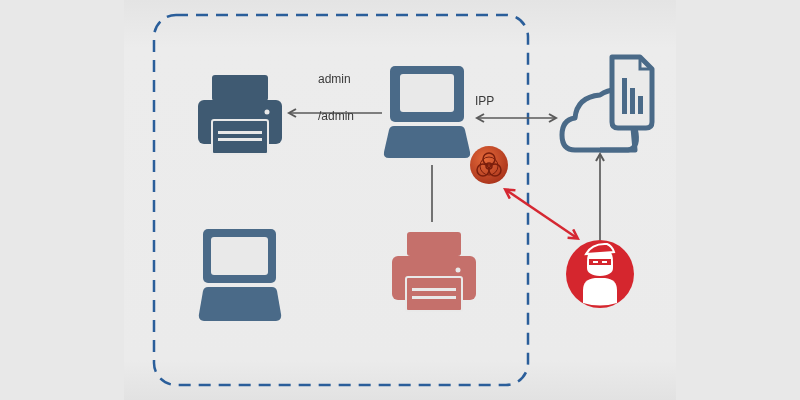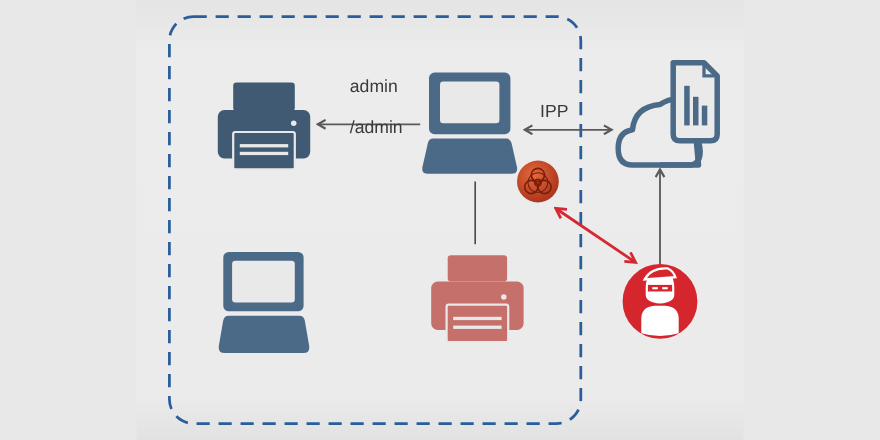--- a/index.html
+++ b/index.html
@@ -1,20 +1,20 @@
 <!DOCTYPE html>
 <html><head>
 <meta charset="utf-8">
 <style>
   html, body { margin:0; padding:0; }
   body { width:800px; height:400px; background:#e9e9e9; position:relative; overflow:hidden; font-family:"Liberation Sans", sans-serif; }
   .side { position:absolute; top:0; height:400px; background:#e8e8e8; }
   .slide { position:absolute; left:124px; top:0; width:552px; height:400px; background:linear-gradient(#e4e4e4, #ececec 12%, #ebebeb 90%, #e2e2e2); }
   svg { position:absolute; left:0; top:0; }
-  .lbl { position:absolute; font-size:16px; color:#3a3a3a; line-height:19px; }
+  .lbl { position:absolute; font-size:12px; color:#3a3a3a; line-height:19px; }
 </style>
 </head>
 <body>
 
 <div class="side" style="left:0;width:124px;"></div>
 <div class="side" style="left:676px;width:124px;"></div>
 <div class="slide"></div>
 
 <svg width="800" height="400" viewBox="0 0 800 400">
   <defs>
@@ -99,13 +99,13 @@
     <rect x="392" y="256" width="84" height="44" rx="6" fill="#c5706b"></rect>
     <rect x="406" y="277" width="56" height="34" rx="2" fill="#c5706b" stroke="#e9e9e9" stroke-width="2"></rect>
     <rect x="412" y="288" width="44" height="3" fill="#e9e9e9"></rect>
     <rect x="412" y="296" width="44" height="3" fill="#e9e9e9"></rect>
     <circle cx="458" cy="270" r="2.5" fill="#e9e9e9"></circle>
   </g>
 </svg>
 
 <div class="lbl" style="left:318px;top:70px;">admin</div>
 <div class="lbl" style="left:318px;top:107px;">/admin</div>
-<div class="lbl" style="left:491px;top:92px;">IPP</div>
+<div class="lbl" style="left:475px;top:92px;">IPP</div>
 
 </body></html>

